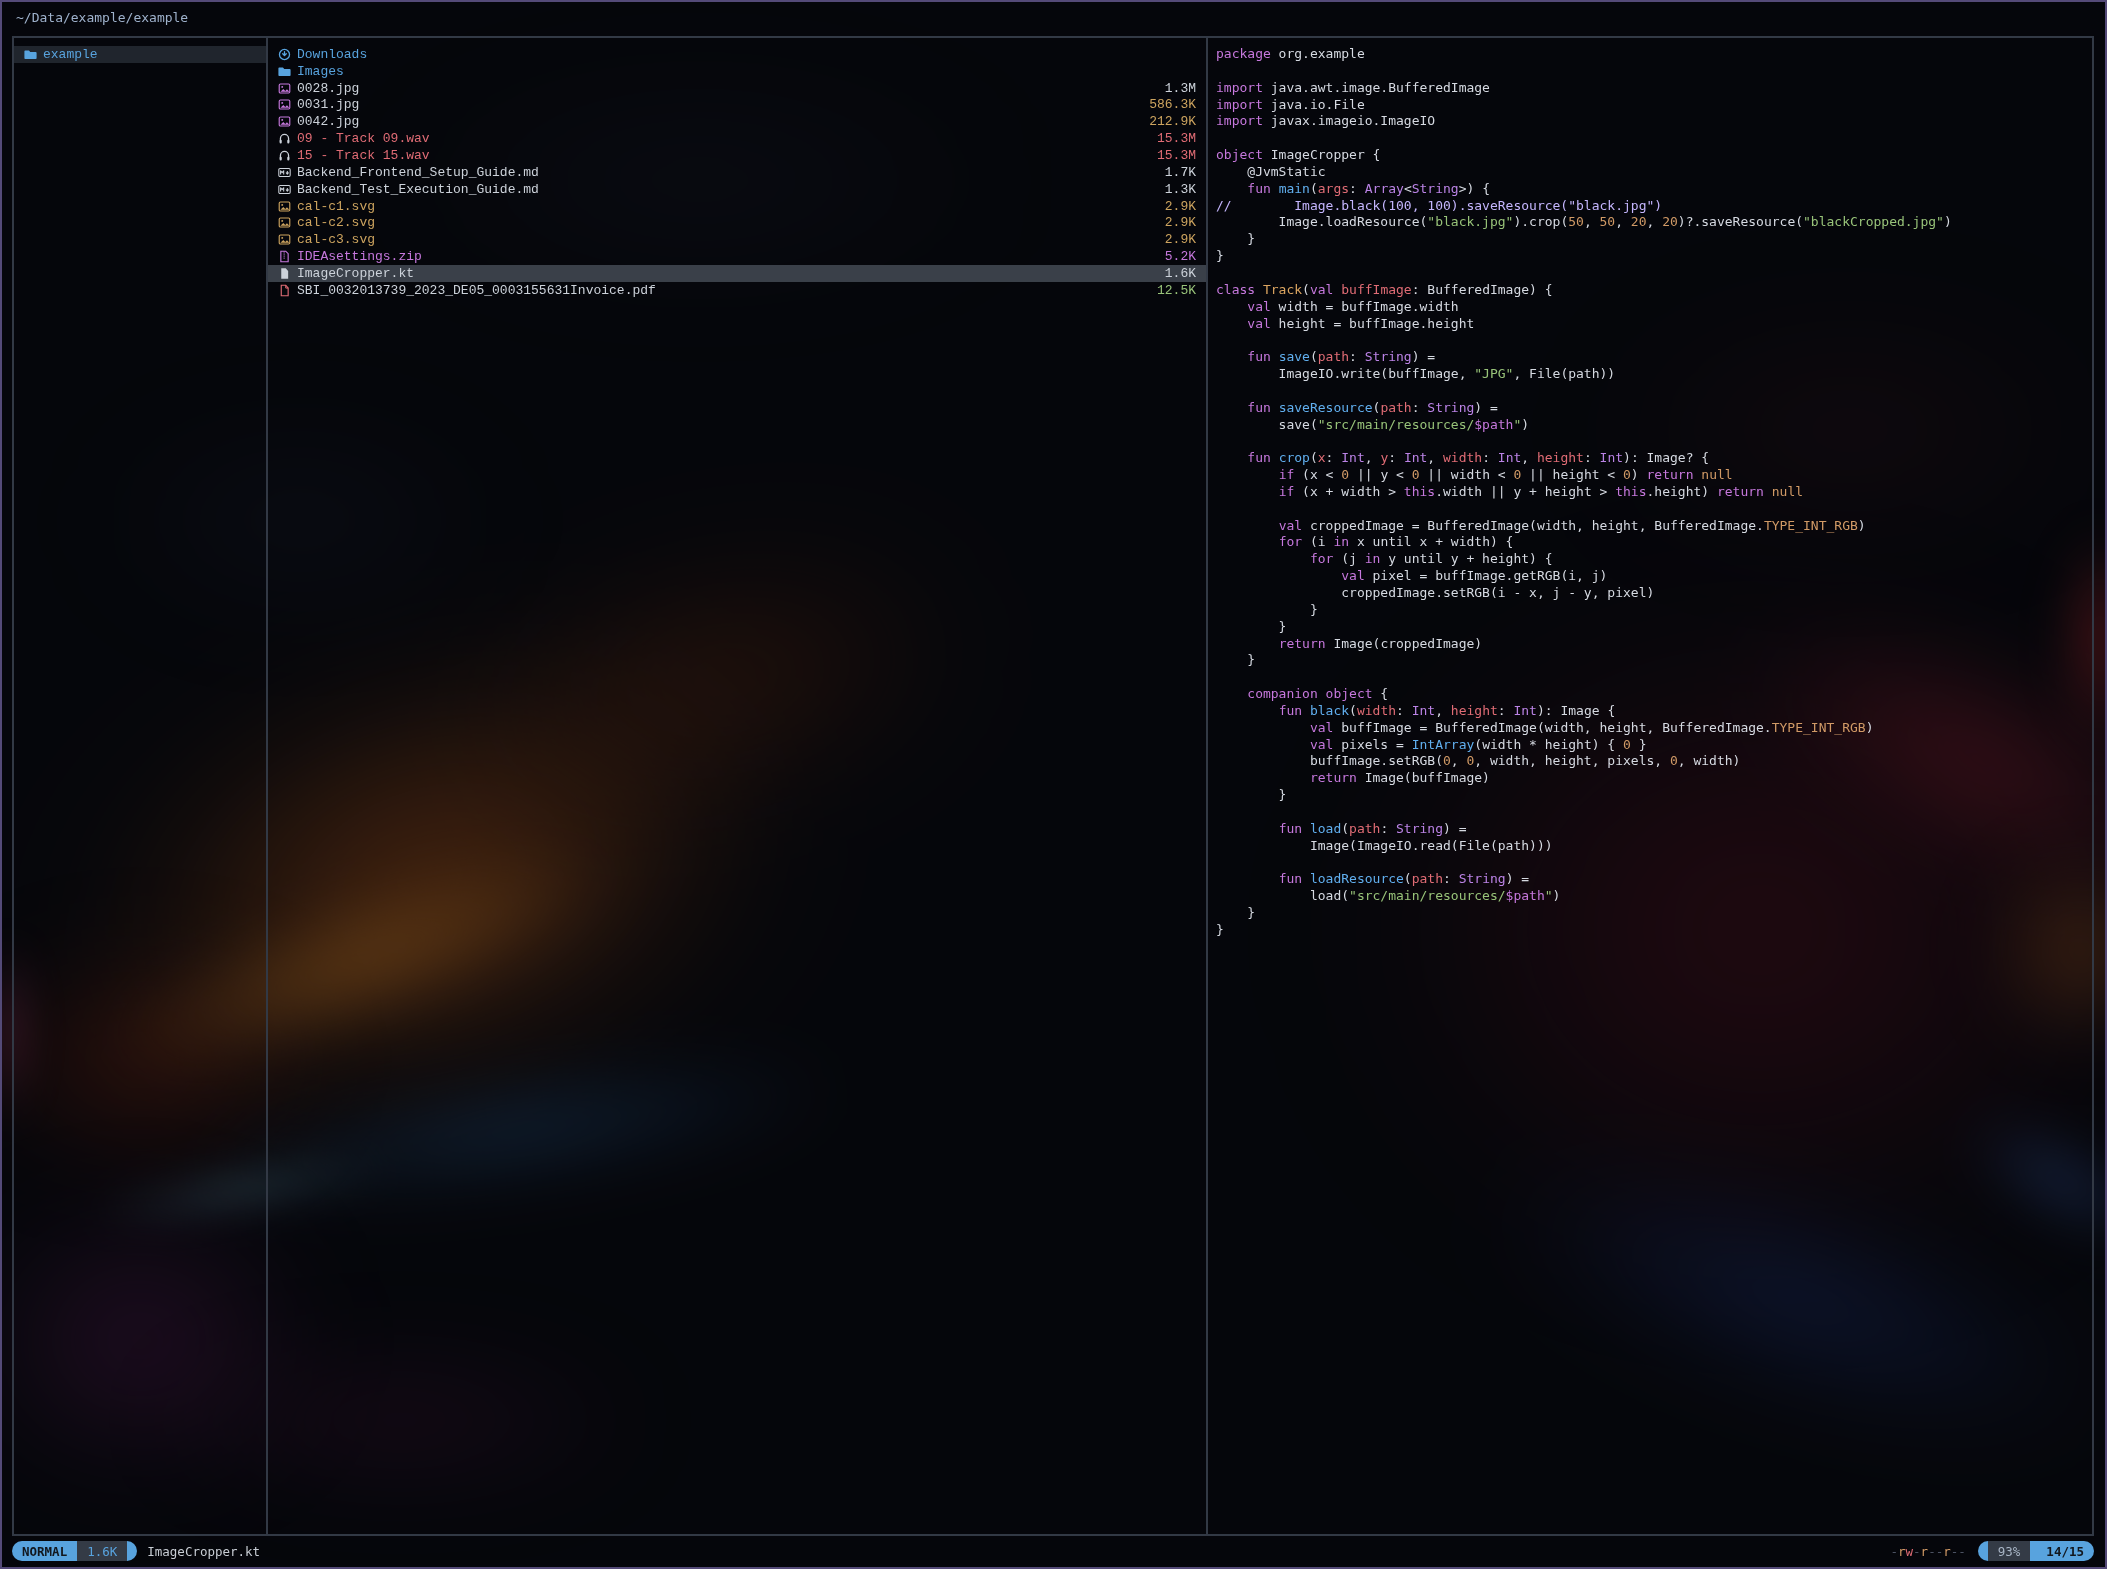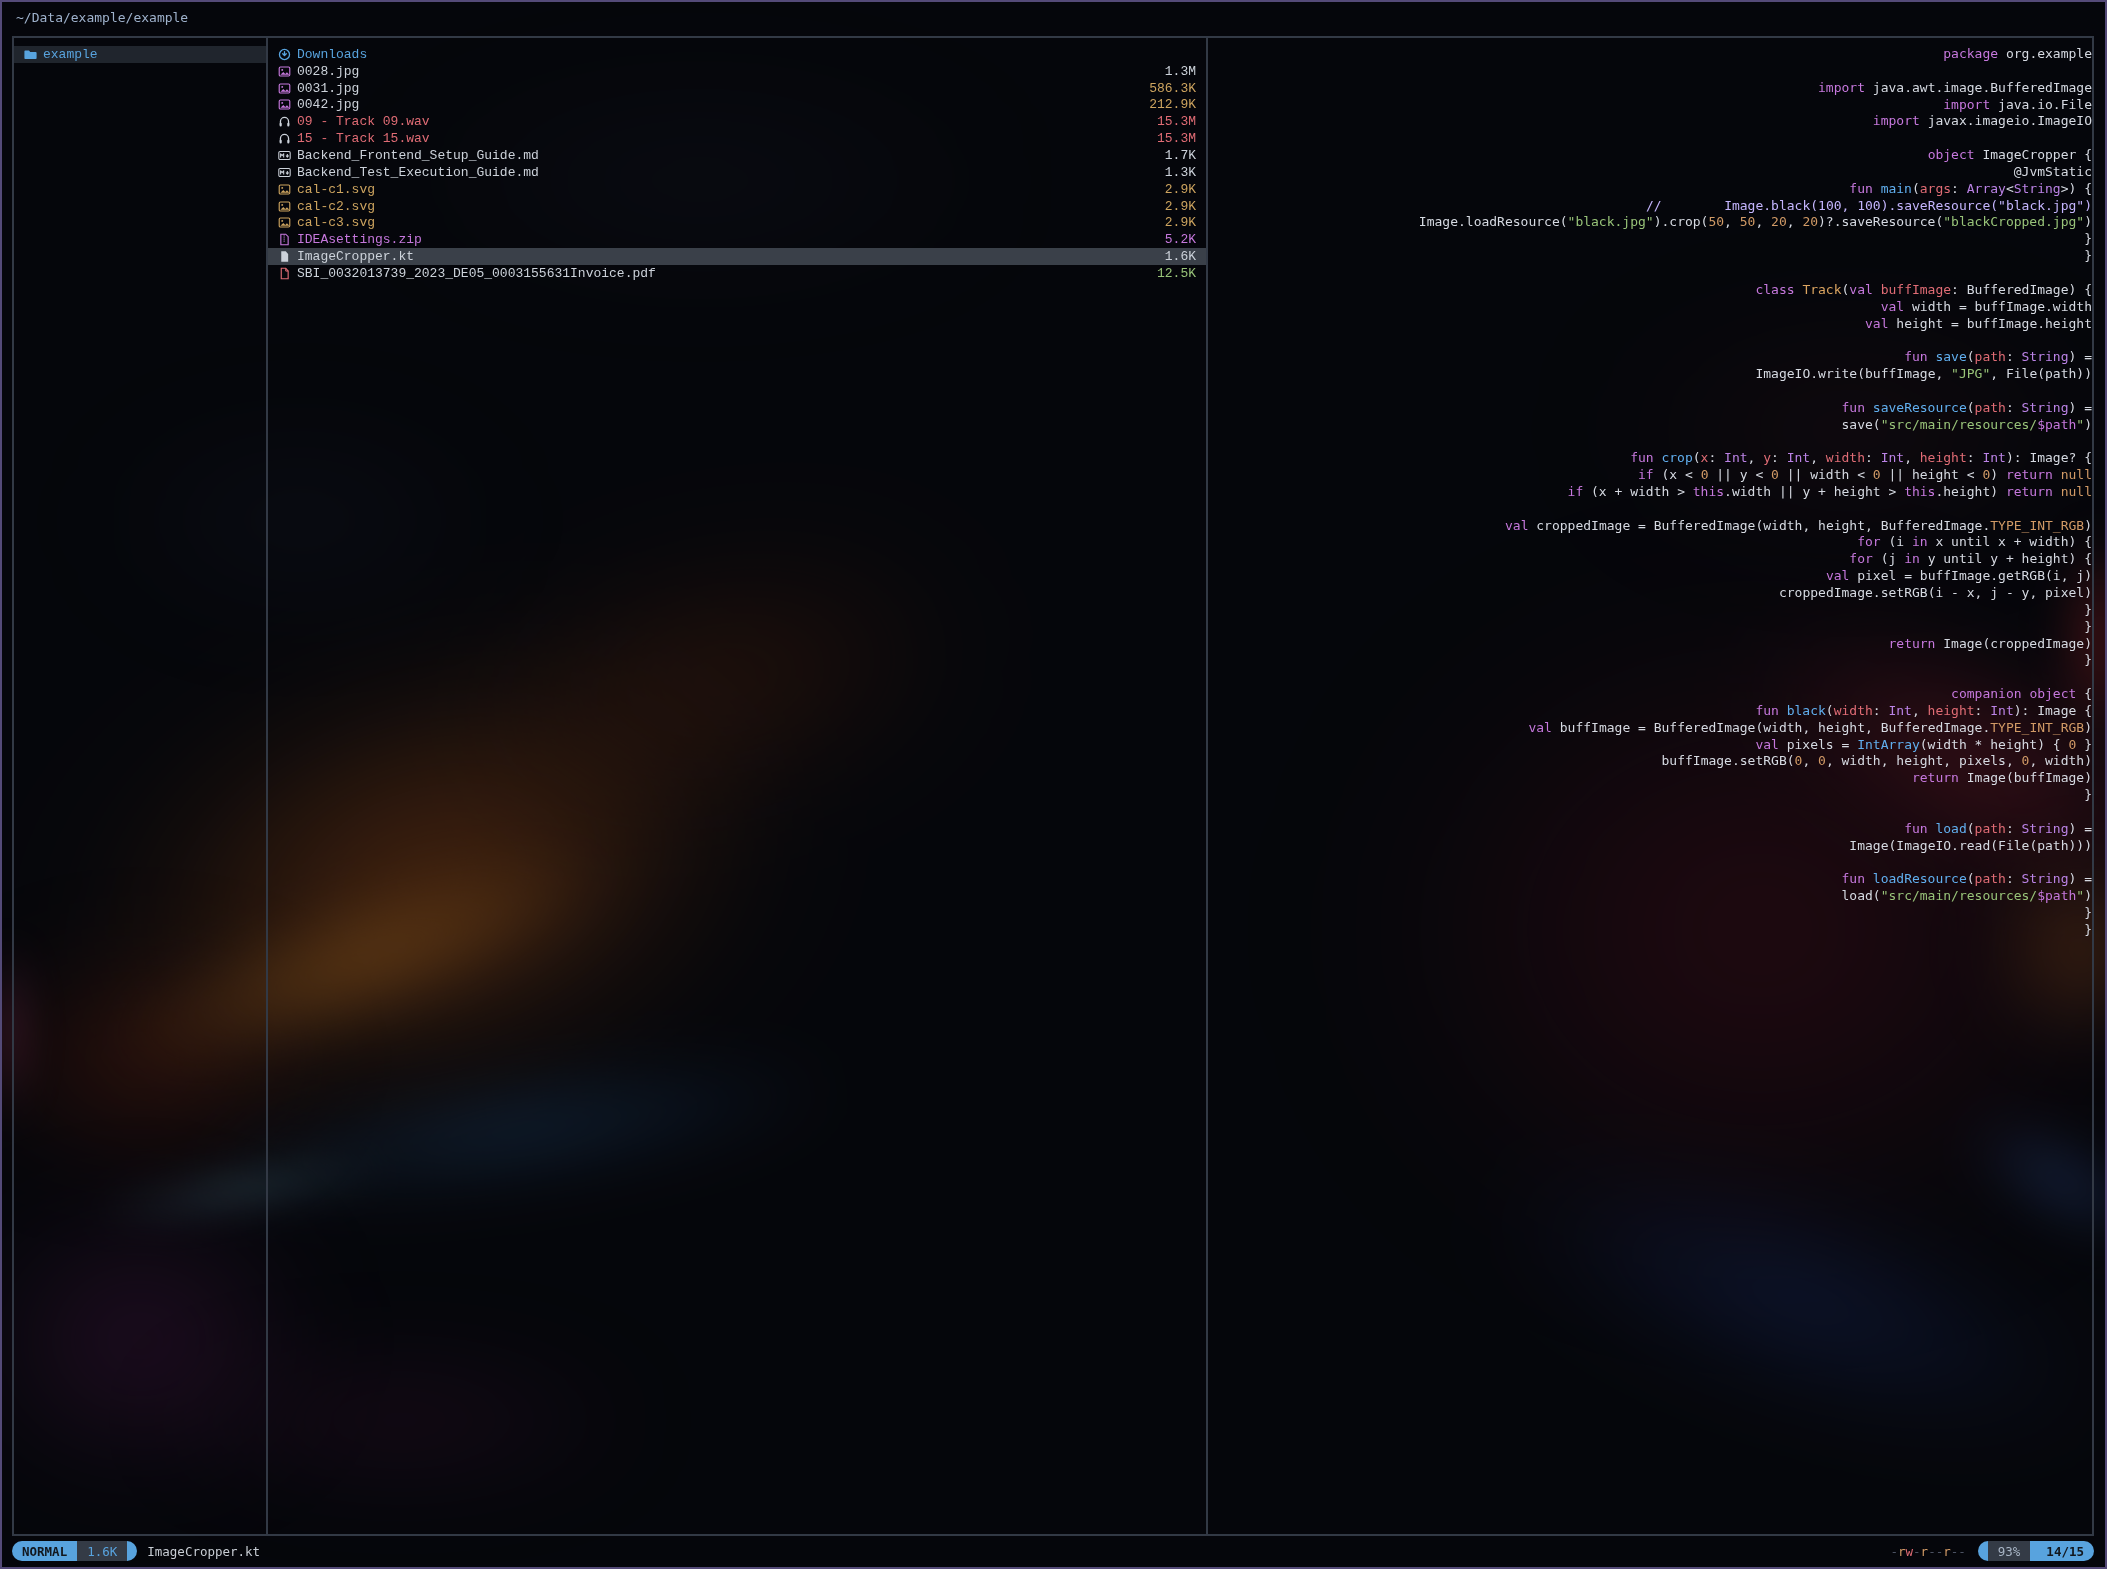--- a/index.html
+++ b/index.html
@@ -33,21 +33,21 @@
         border:2px solid #544a78;box-sizing:border-box;}
 
   .titlebar{position:absolute;left:14px;top:5px;height:22px;line-height:22px;
             font-size:13px;color:#9fb2cc;white-space:pre;}
 
   .main-box{position:absolute;left:10px;right:11px;top:34px;bottom:31px;
             border:2px solid #323945;box-sizing:border-box;display:flex;}
   .pane{box-sizing:border-box;padding-top:8px;overflow:hidden;}
   .pane-parent {width:254px;border-right:2px solid #323945;}
   .pane-current{width:940px;border-right:2px solid #323945;}
-  .pane-preview{flex:1;text-align:right;}
+  .pane-preview{flex:1;}
 
   
   .frow{display:flex;align-items:center;height:16.85px;padding:0 10px;font-size:13px;white-space:pre;font-family:Liberation Mono, monospace;}
   .frow.sel{background:#3a4049;}
   .frow.selp{background:#20252d;}
   .ficon{width:19px;flex:0 0 19px;display:inline-flex;align-items:center;}
   .ficon svg{display:block;}
   .fname{flex:1;overflow:hidden;}
   .fsize{margin-left:8px;text-align:right;}
 
@@ -122,20 +122,23 @@
           <span class="fname c-blue">example</span>
         </div>
       </div>
 
       <div class="pane pane-current">
         <div>
             <div class="frow"><span class="ficon c-blue"><svg width="13" height="13" viewBox="0 0 16 16">
                   <circle cx="8" cy="8" r="6.2" fill="none" stroke="currentColor" stroke-width="1.6"></circle>
                   <path d="M8 4.5v4.2M5.8 7l2.2 2.2L10.2 7" stroke="currentColor" stroke-width="1.6" fill="none" stroke-linecap="round" stroke-linejoin="round"></path>
                 </svg></span><span class="fname c-blue">Downloads</span><span class="fsize c-white"></span></div>
+            <div class="frow"><span class="ficon c-blue"><svg width="13" height="13" viewBox="0 0 16 16">
+                  <path fill="currentColor" d="M1.5 3h4.6l1.6 2h6.8c.6 0 1 .4 1 1v6.5c0 .6-.4 1-1 1h-13c-.6 0-1-.4-1-1V4c0-.6.4-1 1-1z"></path>
+                </svg></span><span class="fname c-blue">Images</span><span class="fsize c-white"></span></div>
             <div class="frow"><span class="ficon c-purple"><svg width="13" height="13" viewBox="0 0 16 16">
                   <rect x="1.5" y="2.5" width="13" height="11" rx="1.5" fill="none" stroke="currentColor" stroke-width="1.4"></rect>
                   <circle cx="5.2" cy="6" r="1.2" fill="currentColor"></circle>
                   <path d="M3 12l3.5-3.5 2.5 2.5 2-2L14 12z" fill="currentColor"></path>
                 </svg></span><span class="fname c-white">0028.jpg</span><span class="fsize c-white">1.3M</span></div>
             <div class="frow"><span class="ficon c-purple"><svg width="13" height="13" viewBox="0 0 16 16">
                   <rect x="1.5" y="2.5" width="13" height="11" rx="1.5" fill="none" stroke="currentColor" stroke-width="1.4"></rect>
                   <circle cx="5.2" cy="6" r="1.2" fill="currentColor"></circle>
                   <path d="M3 12l3.5-3.5 2.5 2.5 2-2L14 12z" fill="currentColor"></path>
                 </svg></span><span class="fname c-white">0031.jpg</span><span class="fsize c-yellow">586.3K</span></div>

